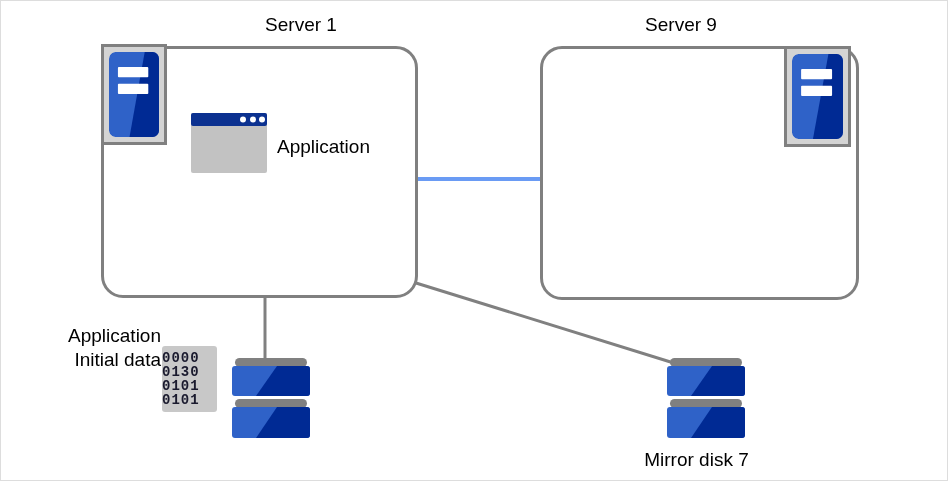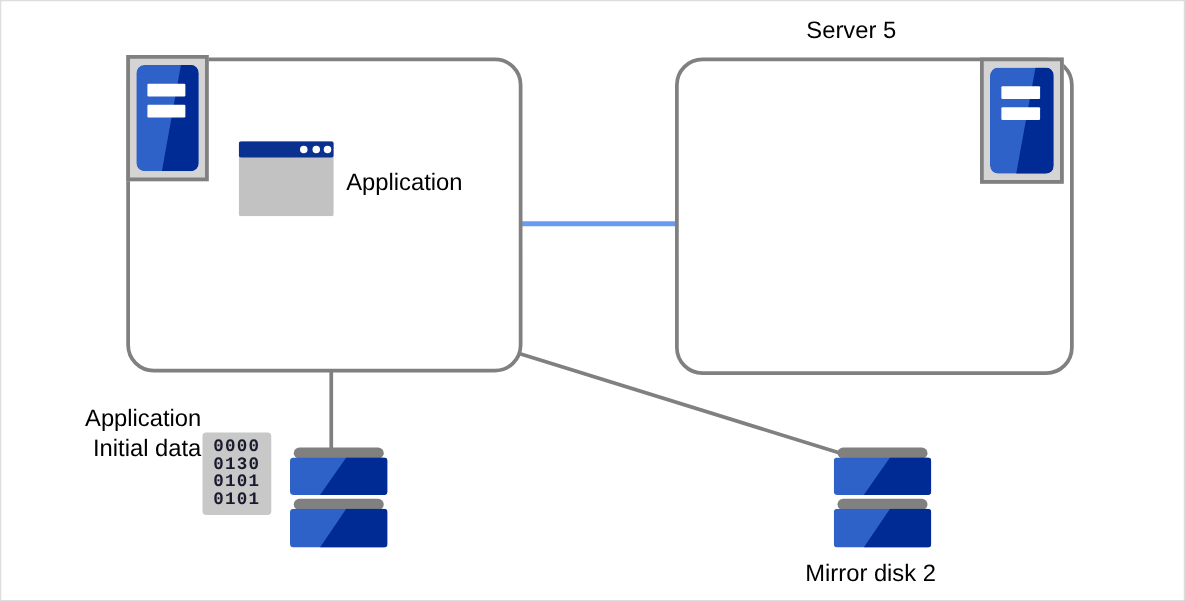--- a/index.html
+++ b/index.html
@@ -84,21 +84,20 @@
   #binary-block {
     position: absolute;
     left: 161px;
     top: 345px;
     width: 55px;
     height: 66px;
     background: #c8c8c8;
     border-radius: 3px;
     display: flex;
     flex-direction: column;
-    align-items: center;
     justify-content: center;
   }
   .binary-row {
     font-family: "Liberation Mono", monospace;
     font-size: 14px;
     font-weight: bold;
     line-height: 14px;
     color: #1a1a2e;
     letter-spacing: 1px;
     white-space: pre;
@@ -121,20 +120,21 @@
 
   <svg class="svg-layer" viewBox="0 0 948 481">
 
     <line x1="414" y1="178" x2="542" y2="178" stroke="#6a9bf4" stroke-width="4"></line>
 
     <line x1="264" y1="296" x2="264" y2="360" stroke="#808080" stroke-width="3"></line>
 
     <line x1="415" y1="282" x2="676" y2="363" stroke="#808080" stroke-width="3"></line>
   </svg>
 
+  <div class="label center" id="title-server-1">Server 1</div>
   <div class="server-box" id="server-box-1"></div>
 
   <div class="server-icon" id="server-icon-1">
     <svg viewBox="0 0 56 91" preserveAspectRatio="none">
       <defs>
         <clipPath id="srvclip1">
             <rect x="0" y="0" width="56" height="91" rx="7" ry="7"></rect>
           </clipPath>
       </defs>
       <g clip-path="url(#srvclip1)">
@@ -150,21 +150,21 @@
     <svg viewBox="0 0 76 60" preserveAspectRatio="none">
       <rect x="0" y="0" width="76" height="60" rx="2" fill="#c2c2c2"></rect>
       <rect x="0" y="0" width="76" height="13" rx="2" fill="#0b3190"></rect>
       <circle cx="52" cy="6.5" r="3" fill="#ffffff"></circle>
       <circle cx="62" cy="6.5" r="3" fill="#ffffff"></circle>
       <circle cx="71" cy="6.5" r="3" fill="#ffffff"></circle>
     </svg>
   </div>
   <div class="label" id="label-application">Application</div>
 
-  <div class="label center" id="title-server-2">Server 5</div>
+  <div class="label center" id="title-server-2">Server 9</div>
   <div class="server-box" id="server-box-2"></div>
 
   <div class="server-icon" id="server-icon-2">
     <svg viewBox="0 0 56 91" preserveAspectRatio="none">
       <defs>
         <clipPath id="srvclip2">
             <rect x="0" y="0" width="56" height="91" rx="7" ry="7"></rect>
           </clipPath>
       </defs>
       <g clip-path="url(#srvclip2)">
@@ -224,15 +224,15 @@
         <rect x="3" y="10" width="78" height="30" fill="#2f62c8"></rect>
         <polygon points="48,10 81,10 81,40 27,40" fill="#002a94"></polygon>
       </g>
       <rect x="6" y="43" width="72" height="9" rx="4.5" fill="#808080"></rect>
       <g clip-path="url(#dbot2)">
         <rect x="3" y="51" width="78" height="31" fill="#2f62c8"></rect>
         <polygon points="48,51 81,51 81,82 27,82" fill="#002a94"></polygon>
       </g>
     </svg>
   </div>
-  <div class="label center" id="label-mirror-disk-2">Mirror disk 2</div>
+  <div class="label center" id="label-mirror-disk-2">Mirror disk 7</div>
 
 </div>
 
 </body></html>

